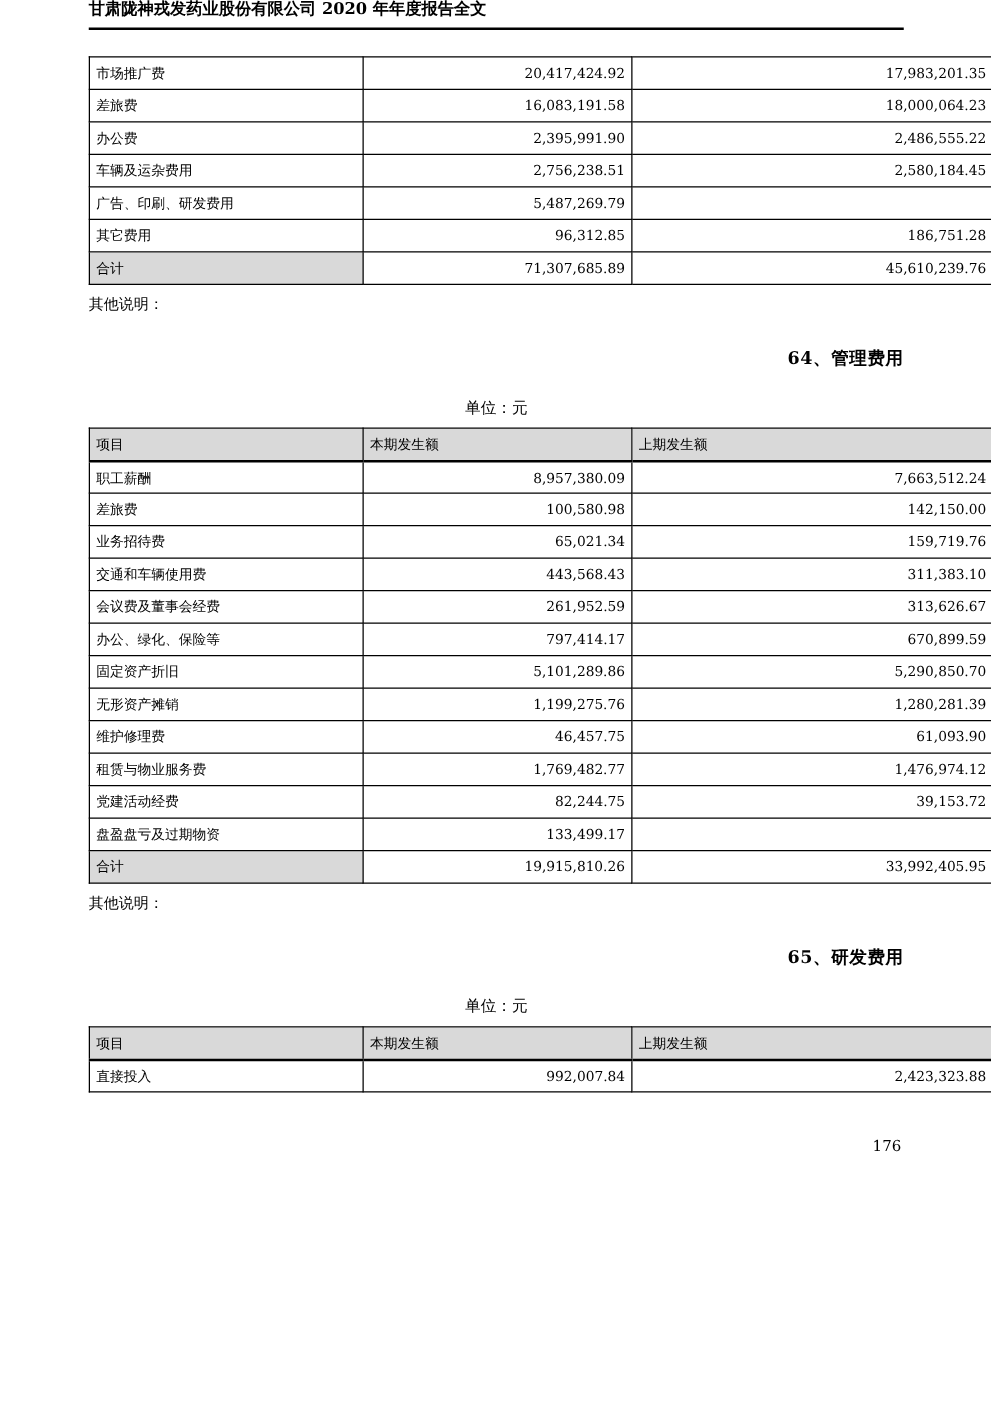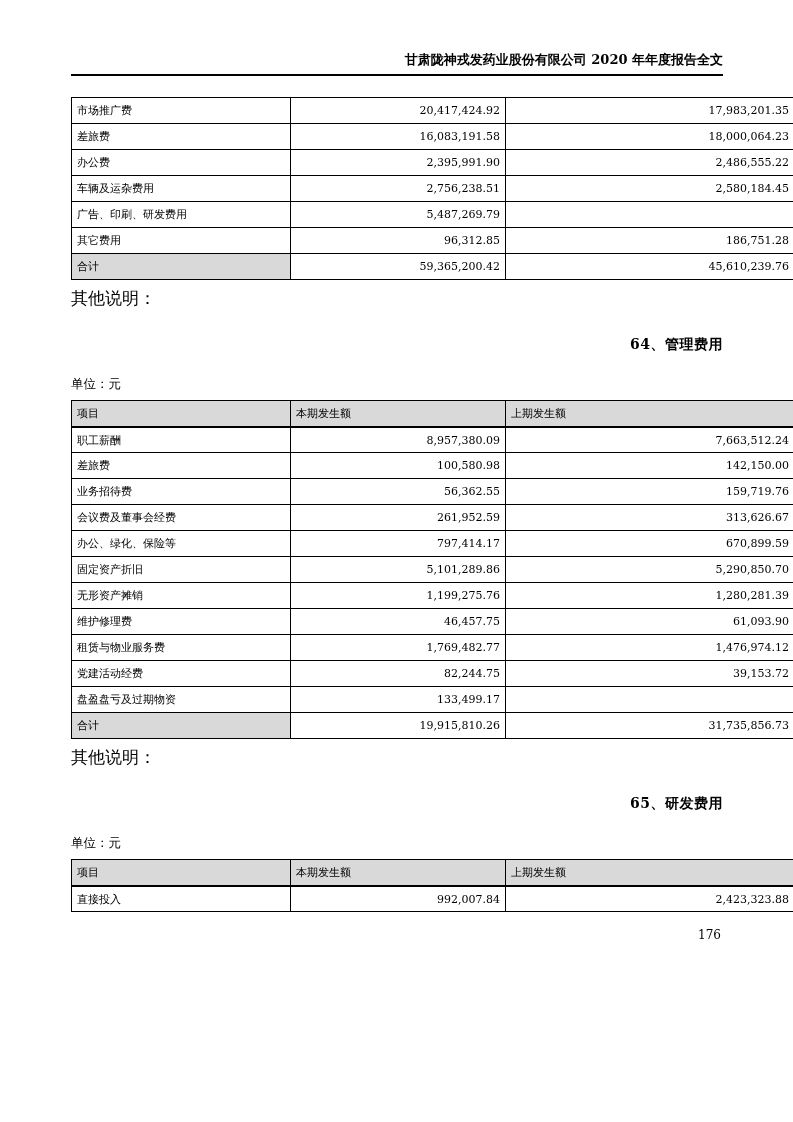--- a/index.html
+++ b/index.html
@@ -10,22 +10,21 @@
     height: 1122px;
     margin: 0 auto;
     background: var(--page-bg, #ffffff);
     color: var(--text-color, #000000);
     font-family: "DejaVu Serif", "Liberation Serif", serif;
     overflow: hidden;
   }
   .content { padding: 0 70px 0 71px; }
 
   .report-header {
-    margin-top: 52px;
-    text-align: right;
+    text-align: left;
     font-size: 13px;
     line-height: 1.25;
     padding-bottom: 6px;
     border-bottom: 2px solid var(--border-color, #000000);
     font-weight: 600;
   }
 
   .fin-table {
     width: 724px;
     border-collapse: collapse;
@@ -47,37 +46,37 @@
   .fin-table thead th {
     background: var(--header-row-bg, #d9d9d9);
     font-weight: normal;
     text-align: left;
     border-bottom: 2px solid var(--border-color, #000000);
   }
   .fin-table td.cell-label { text-align: left; }
   .fin-table td.cell-num { text-align: right; }
   .fin-table td.cell-total { background: var(--total-cell-bg, #d9d9d9); }
 
-  .other-note { margin-top: 7px; font-size: 17px; }
+  .other-note { margin-top: 7px; font-size: 12px; }
 
   .section-heading {
     margin-top: 26px;
     font-size: 14px;
     font-weight: bold;
     letter-spacing: 0.5px;
     text-align: right;
   }
   .unit-label {
     margin-top: 22px;
     margin-bottom: 7px;
-    text-align: left;
+    text-align: center;
     font-size: 12.5px;
   }
   .page-number {
-    margin-top: 16px;
+    margin-top: 36px;
     text-align: right;
     font-size: 12px;
     padding-right: 2px;
   }
 </style>
 </head>
 <body>
 
 <div class="page" style="--page-bg: #ffffff; --text-color: #000000; --border-color: #000000; --header-row-bg: #d9d9d9; --total-cell-bg: #d9d9d9;">
   <div class="content">
@@ -114,21 +113,21 @@
               <td class="cell-num">5,487,269.79</td>
               <td class="cell-num"></td>
             </tr>
             <tr>
               <td class="cell-label">其它费用</td>
               <td class="cell-num">96,312.85</td>
               <td class="cell-num">186,751.28</td>
             </tr>
             <tr>
               <td class="cell-label cell-total">合计</td>
-              <td class="cell-num">59,365,200.42</td>
+              <td class="cell-num">71,307,685.89</td>
               <td class="cell-num">45,610,239.76</td>
             </tr>
           </tbody>
         </table>
       <div class="other-note">其他说明：</div>
     </section>
 
     <section>
       <h3 class="section-heading">64、管理费用</h3>
       <div class="unit-label">单位：元</div>
@@ -146,22 +145,27 @@
               <td class="cell-num">8,957,380.09</td>
               <td class="cell-num">7,663,512.24</td>
             </tr>
             <tr>
               <td class="cell-label">差旅费</td>
               <td class="cell-num">100,580.98</td>
               <td class="cell-num">142,150.00</td>
             </tr>
             <tr>
               <td class="cell-label">业务招待费</td>
-              <td class="cell-num">56,362.55</td>
+              <td class="cell-num">65,021.34</td>
               <td class="cell-num">159,719.76</td>
+            </tr>
+            <tr>
+              <td class="cell-label">交通和车辆使用费</td>
+              <td class="cell-num">443,568.43</td>
+              <td class="cell-num">311,383.10</td>
             </tr>
             <tr>
               <td class="cell-label">会议费及董事会经费</td>
               <td class="cell-num">261,952.59</td>
               <td class="cell-num">313,626.67</td>
             </tr>
             <tr>
               <td class="cell-label">办公、绿化、保险等</td>
               <td class="cell-num">797,414.17</td>
               <td class="cell-num">670,899.59</td>
@@ -192,21 +196,21 @@
               <td class="cell-num">39,153.72</td>
             </tr>
             <tr>
               <td class="cell-label">盘盈盘亏及过期物资</td>
               <td class="cell-num">133,499.17</td>
               <td class="cell-num"></td>
             </tr>
             <tr>
               <td class="cell-label cell-total">合计</td>
               <td class="cell-num">19,915,810.26</td>
-              <td class="cell-num">31,735,856.73</td>
+              <td class="cell-num">33,992,405.95</td>
             </tr>
           </tbody>
         </table>
       <div class="other-note">其他说明：</div>
     </section>
 
     <section>
       <h3 class="section-heading">65、研发费用</h3>
       <div class="unit-label">单位：元</div>
       <table class="fin-table">

